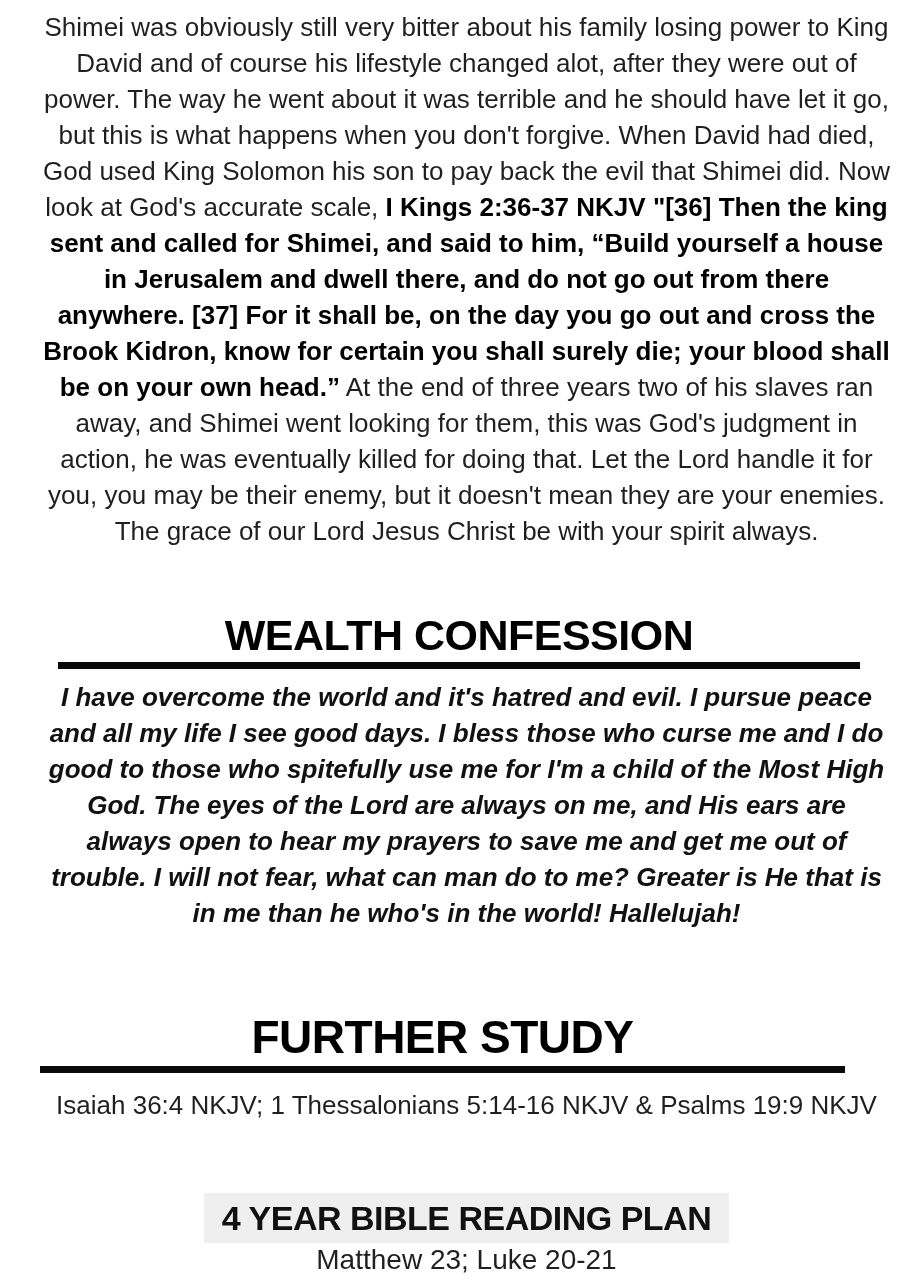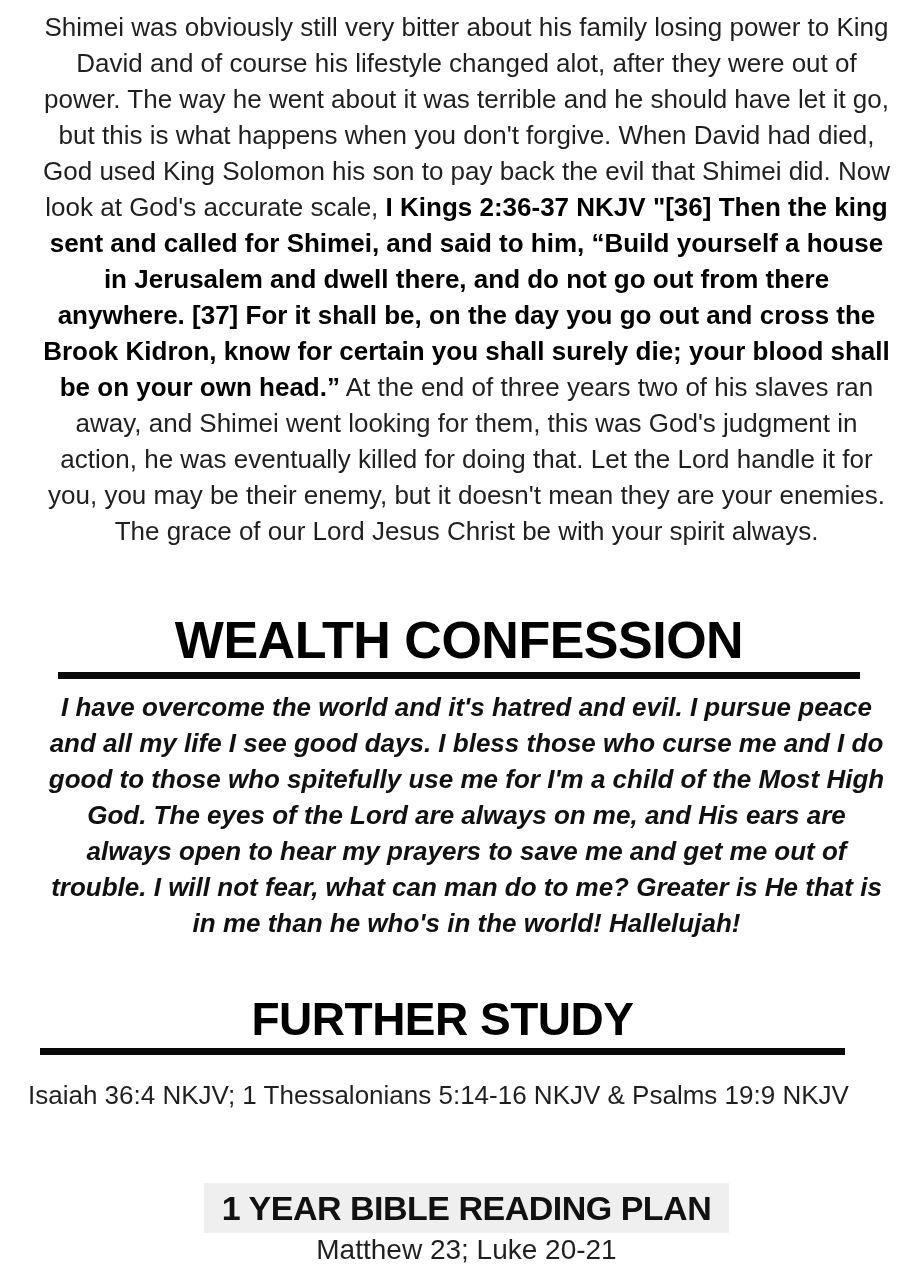--- a/index.html
+++ b/index.html
@@ -25,42 +25,43 @@
   .heading {
     margin: 0;
     text-align: center;
     font-weight: 700;
     color: #000000;
     line-height: 1.05;
     letter-spacing: -0.5px;
   }
   .wealth-heading {
     margin: 64px 45px 0 30px;
-    font-size: 52px;
+    font-size: 43px;
     padding-bottom: 4px;
     border-bottom: 7px solid #0a0a0a;
   }
   .confession {
     margin: 10px 0 8px;
     padding: 0 18px;
     text-align: center;
     font-weight: 700;
     font-style: italic;
     font-size: 26px;
     line-height: 36px;
     color: #111111;
   }
   .further-heading {
-    margin: 54px 60px 0 12px;
+    margin: 82px 60px 0 12px;
     font-size: 46px;
     padding-bottom: 5px;
     border-bottom: 7px solid #0a0a0a;
   }
   .refs {
-    margin: 24px 0 0;
+    margin: 16px 0 0;
+    text-align: center;
     font-size: 26px;
     line-height: 32px;
     color: #1f1f1f;
   }
   .plan {
     margin-top: 72px;
     text-align: center;
   }
   .plan-title {
     display: inline-block;
@@ -90,17 +91,17 @@
     <h1 class="heading wealth-heading">WEALTH CONFESSION</h1>
     <p class="confession">I have overcome the world and it's hatred and evil. I pursue peace and all my life I see good days. I bless those who curse me and I do good to those who spitefully use me for I'm a child of the Most High God. The eyes of the Lord are always on me, and His ears are always open to hear my prayers to save me and get me out of trouble. I will not fear, what can man do to me? Greater is He that is in me than he who's in the world! Hallelujah!</p>
   </div>
 
   <div class="section">
     <h1 class="heading further-heading">FURTHER STUDY</h1>
     <p class="refs">Isaiah 36:4 NKJV; 1 Thessalonians 5:14-16 NKJV &amp; Psalms 19:9 NKJV</p>
   </div>
 
   <div class="plan">
-    <div class="plan-title">1 YEAR BIBLE READING PLAN</div>
+    <div class="plan-title">4 YEAR BIBLE READING PLAN</div>
     <div class="plan-refs">Matthew 23; Luke 20-21</div>
   </div>
 
 </div>
 
 </body></html>

